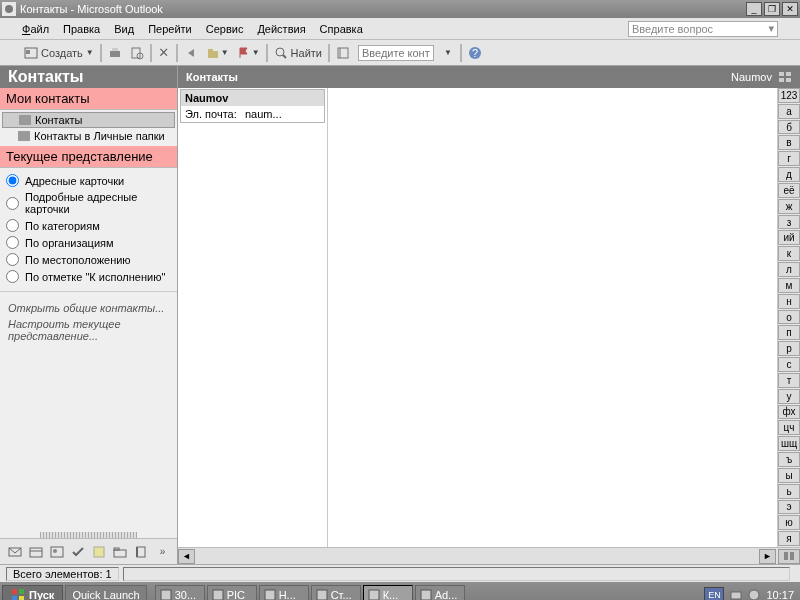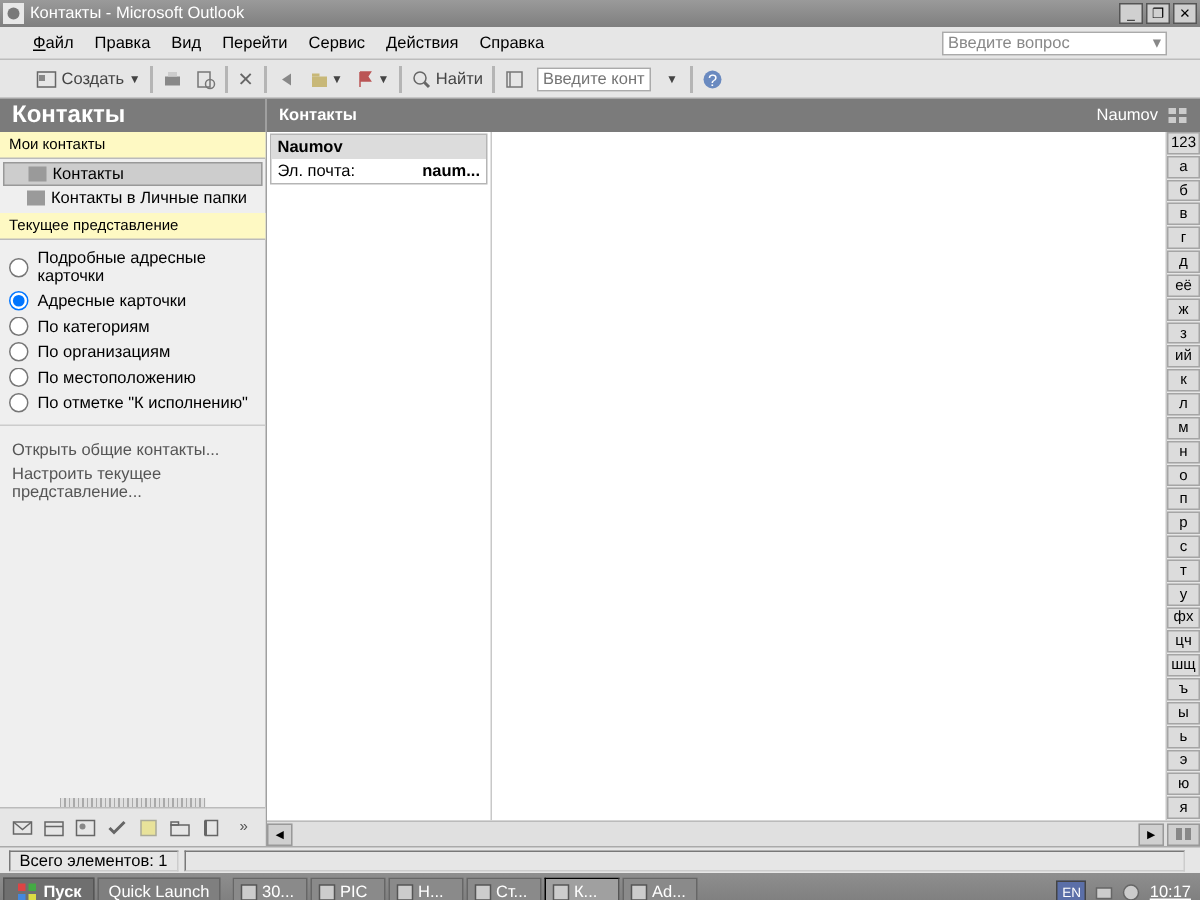--- a/index.html
+++ b/index.html
@@ -12,43 +12,43 @@
 .menubar .menu { cursor: pointer; }
 .menubar .u { text-decoration: underline; }
 .menubar .ask { margin-left: auto; width: 150px; height: 16px; border: 1px solid #aaa; background: #fff; color: #888; padding: 0 3px; display: flex; align-items: center; }
 .toolbar { height: 26px; background: #e6e6e6; display: flex; align-items: center; padding: 0 20px; gap: 0; border-bottom: 1px solid #a5a5a5; }
 .tb { height: 20px; min-width: 20px; border: 1px solid transparent; display: flex; align-items: center; justify-content: center; padding: 0 3px; cursor: pointer; color: #444; }
 .tb.sep { width: 1px; min-width: 1px; height: 18px; background: #b5b5b5; padding: 0; margin: 0 2px; cursor: default; }
 .tb input { border: 1px solid #aaa; height: 16px; width: 76px; padding: 0 3px; }
 .main { display: flex; height: 498px; }
 .nav { width: 178px; background: #efefef; border-right: 1px solid #a0a0a0; display: flex; flex-direction: column; }
 .nav-head, .content-head { height: 22px; background: #7b7b7b; color: #fff; font-size: 16px; font-weight: bold; display: flex; align-items: center; padding: 0 8px; }
-.nav-sec { background: #fef9c3; border-bottom: 1px solid #bbb; padding: 3px 6px; font-size: 10px; }
+.nav-sec { background: #fca5a5; border-bottom: 1px solid #bbb; padding: 3px 6px; font-size: 13px; }
 .nav-list { padding: 2px 0; }
 .nav-item { padding: 2px 6px 2px 18px; cursor: pointer; display: flex; align-items: center; gap: 4px; }
 .nav-item.sel { background: #cdcdcd; border: 1px solid #999; margin: 0 2px; padding: 1px 4px 1px 16px; }
 .nav-item .ic { width: 12px; height: 10px; background: #9a9a9a; display: inline-block; }
 .radios { padding: 4px 6px; }
 .radios label { display: flex; align-items: center; gap: 6px; padding: 2px 0; cursor: pointer; }
 .radios input { margin: 0; }
 .nav-links { padding: 6px 8px; color: #555; }
-.nav-links div { padding: 2px 0; cursor: pointer; }
+.nav-links div { padding: 2px 0; cursor: pointer; font-style: italic; }
 .nav-spacer { flex: 1; }
 .nav-grip { height: 6px; background: repeating-linear-gradient(90deg,#aaa,#aaa 1px,#e0e0e0 1px,#e0e0e0 3px); margin: 0 40px; }
 .nav-icons { height: 26px; border-top: 1px solid #bbb; background: #e6e6e6; display: flex; align-items: center; justify-content: space-around; padding: 0 4px; }
 .nav-icons .ni { width: 18px; height: 18px; display: flex; align-items: center; justify-content: center; cursor: pointer; color: #555; }
 .content { flex: 1; display: flex; flex-direction: column; background: #fff; }
 .content-head .rhead { margin-left: auto; font-size: 11px; font-weight: normal; display: flex; align-items: center; gap: 6px; }
 .content-body { flex: 1; display: flex; overflow: hidden; }
 .col { width: 150px; border-right: 1px solid #c8c8c8; padding: 0; }
 .card { margin: 1px 2px; border: 1px solid #b5b5b5; }
 .card .cname { background: #dcdcdc; font-weight: bold; padding: 2px 4px; }
 .card .crow { display: flex; padding: 2px 4px; font-size: 10px; }
 .card .crow .cl { flex: 0 0 60px; }
-.card .crow .cv { flex: 1; text-align: right; overflow: hidden; text-overflow: ellipsis; font-weight: bold; }
+.card .crow .cv { flex: 1; text-align: left; overflow: hidden; text-overflow: ellipsis; }
 .midcol { flex: 1; border-right: 1px solid #c8c8c8; }
 .alpha { width: 22px; background: #e6e6e6; display: flex; flex-direction: column; }
 .alpha .ab { height: 20px; border: 1px solid #a5a5a5; margin: 0 0 1px 0; display: flex; align-items: center; justify-content: center; font-size: 10px; background: #dcdcdc; cursor: pointer; }
 .hscroll { height: 17px; background: #e0e0e0; border-top: 1px solid #bbb; display: flex; align-items: center; }
 .hscroll .arr { width: 17px; height: 15px; background: #d0d0d0; border: 1px solid #999; display: flex; align-items: center; justify-content: center; font-size: 9px; cursor: pointer; }
 .statusbar { height: 18px; background: #e6e6e6; border-top: 1px solid #aaa; display: flex; align-items: center; padding: 0 6px; font-size: 10px; }
 .statusbar .cell { border: 1px inset #ccc; padding: 0 6px; height: 14px; display: flex; align-items: center; margin-right: 4px; }
 .taskbar { height: 26px; background: linear-gradient(#8e8e8e,#7a7a7a); display: flex; align-items: center; padding: 0 2px; gap: 2px; color: #fff; }
 .taskbar .start { height: 20px; background: #6f6f6f; border: 1px solid #555; padding: 0 8px; display: flex; align-items: center; gap: 4px; cursor: pointer; font-weight: bold; }
 .taskbar .ql { height: 20px; background: #7f7f7f; border: 1px solid #666; padding: 0 6px; display: flex; align-items: center; }
@@ -177,26 +177,26 @@
           <span>Контакты</span>
         </div>
         <div class="nav-item">
           <span class="ic"></span>
           <span>Контакты в Личные папки</span>
         </div>
       </div>
     <div class="nav-sec">Текущее представление</div>
     <div class="radios" id="nav-views">
         <label>
+          <input type="radio" name="view" checked="" style="">
+          <span>Адресные карточки</span>
+        </label>
+        <label>
           <input type="radio" name="view" style="">
           <span>Подробные адресные карточки</span>
-        </label>
-        <label>
-          <input type="radio" name="view" checked="" style="">
-          <span>Адресные карточки</span>
         </label>
         <label>
           <input type="radio" name="view" style="">
           <span>По категориям</span>
         </label>
         <label>
           <input type="radio" name="view" style="">
           <span>По организациям</span>
         </label>
         <label>

